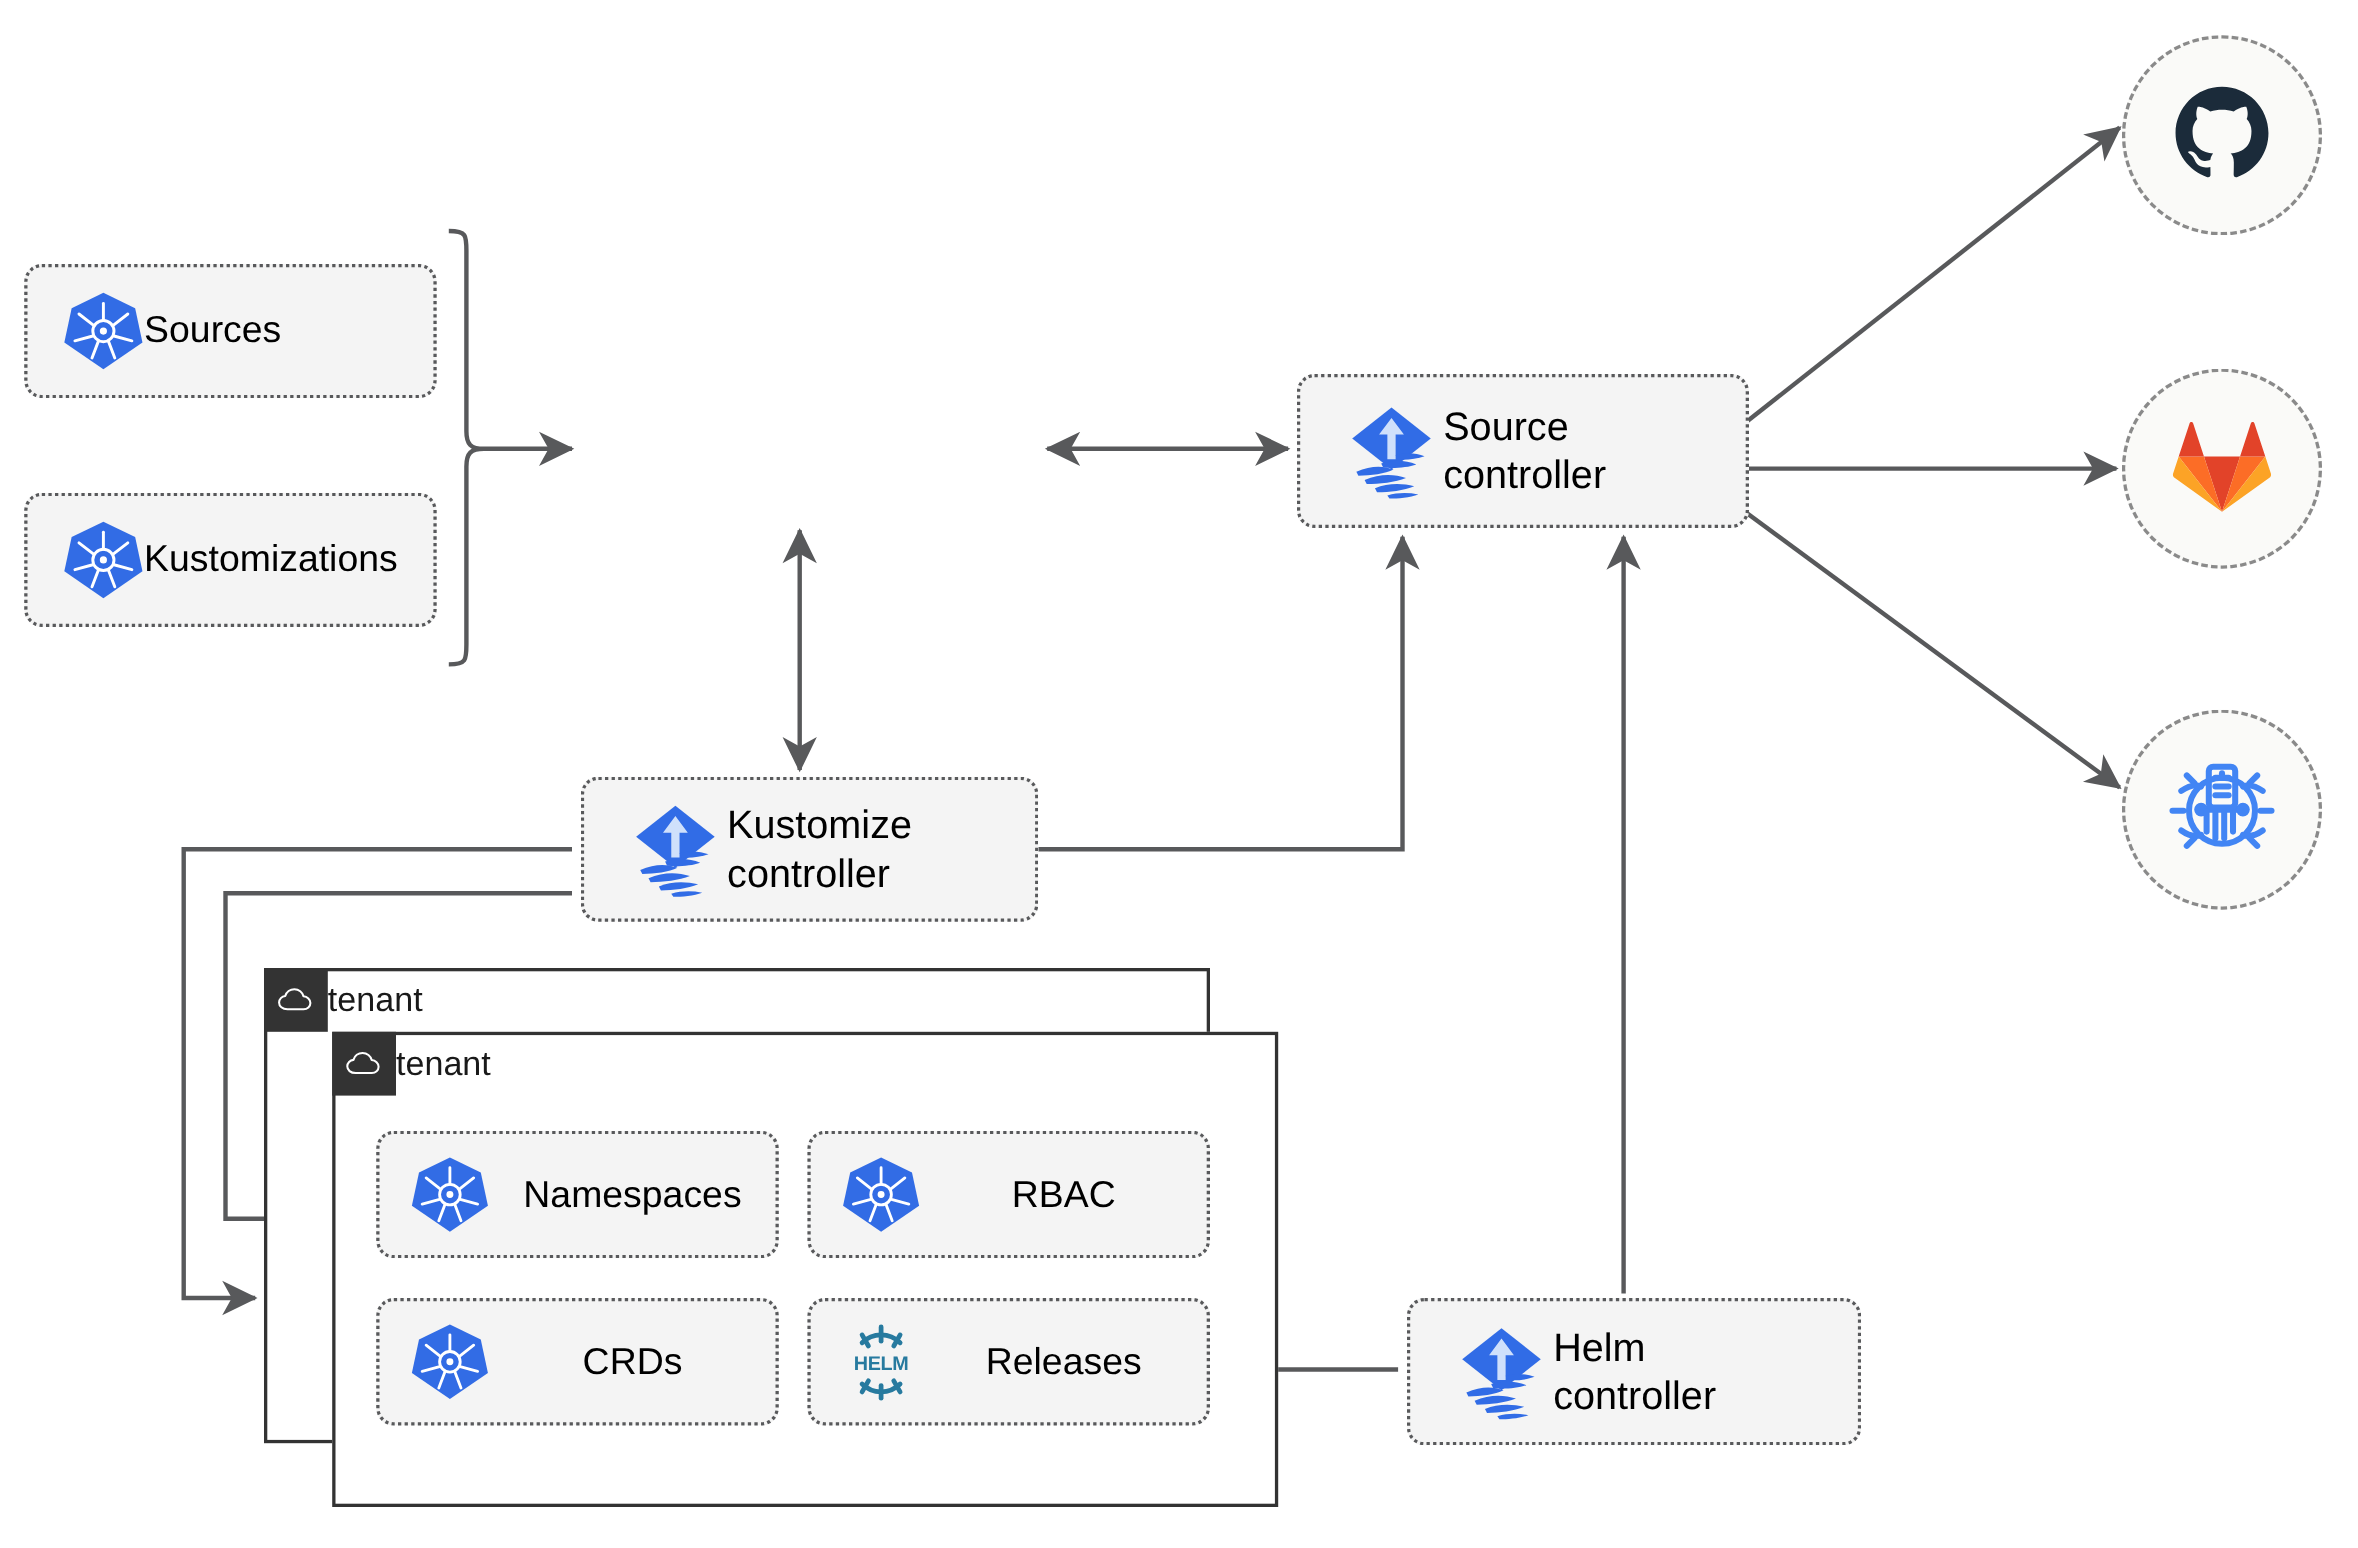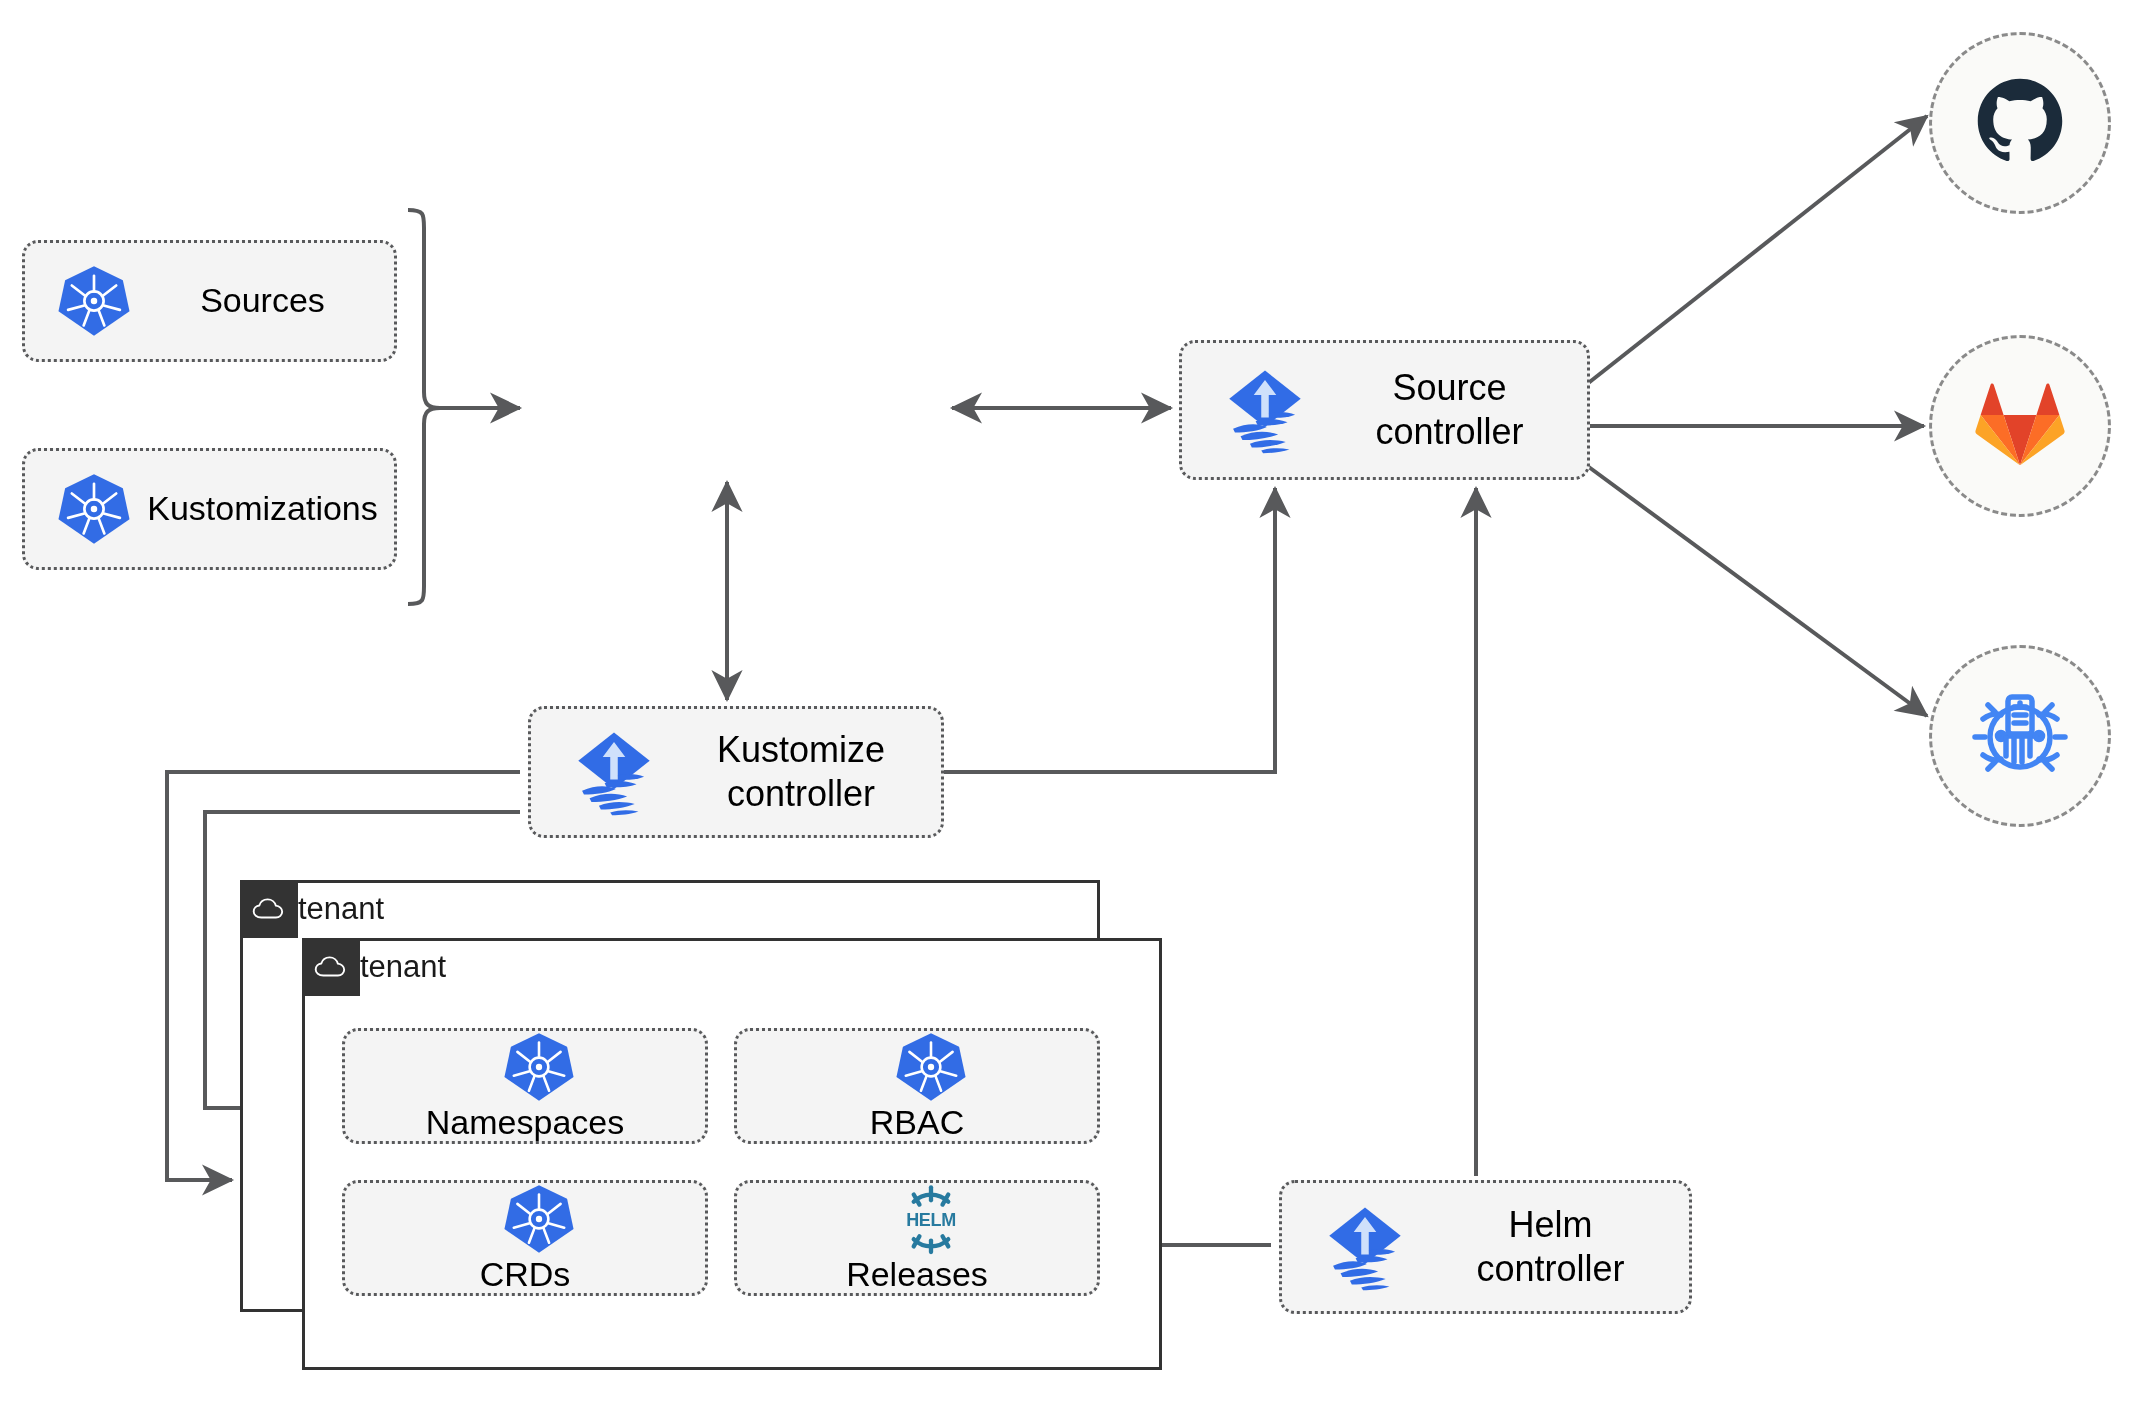--- a/index.html
+++ b/index.html
@@ -17,21 +17,21 @@
     position:absolute;
     background:#f4f4f4;
     border:3px dotted #58595b;
     border-radius:16px;
     box-sizing:border-box;
     display:flex;align-items:center;
     z-index:3;
   }
   .node .ico{flex:0 0 auto;display:flex;align-items:center;justify-content:center;}
   .node .lbl{
-    flex:1 1 auto;text-align:center;color:#000;
+    flex:1 1 auto;text-align:left;color:#000;
     line-height:1.22;white-space:pre-line;
   }
 
   
   .n-sources{left:22px;top:240px;width:375px;height:122px;}
   .n-kustomizations{left:22px;top:448px;width:375px;height:122px;}
   .n-k8sapi{left:528px;top:342px;width:416px;height:132px;}
   .n-srcctl{left:1179px;top:340px;width:411px;height:140px;}
   .n-kustomizectl{left:528px;top:706px;width:416px;height:132px;}
   .n-helmctl{left:1279px;top:1180px;width:413px;height:134px;}
@@ -61,21 +61,20 @@
     font-size:31px;color:#1a1a1a;line-height:58px;
   }
   .tenant-back{left:240px;top:880px;width:860px;height:432px;}
   .tenant-front{left:302px;top:938px;width:860px;height:432px;z-index:4;}
 
   
   .card{
     position:absolute;background:#f4f4f4;border:3px dotted #58595b;
     border-radius:16px;box-sizing:border-box;display:flex;align-items:center;
     z-index:5;
-    flex-direction:column;
   }
   .card .ico{flex:0 0 auto;margin-left:28px;width:72px;height:72px;
              display:flex;align-items:center;justify-content:center;}
   .card .lbl{flex:1 1 auto;text-align:center;font-size:34px;color:#000;}
   .c-namespaces{left:342px;top:1028px;width:366px;height:116px;}
   .c-rbac{left:734px;top:1028px;width:366px;height:116px;}
   .c-crds{left:342px;top:1180px;width:366px;height:116px;}
   .c-releases{left:734px;top:1180px;width:366px;height:116px;}
 
   

